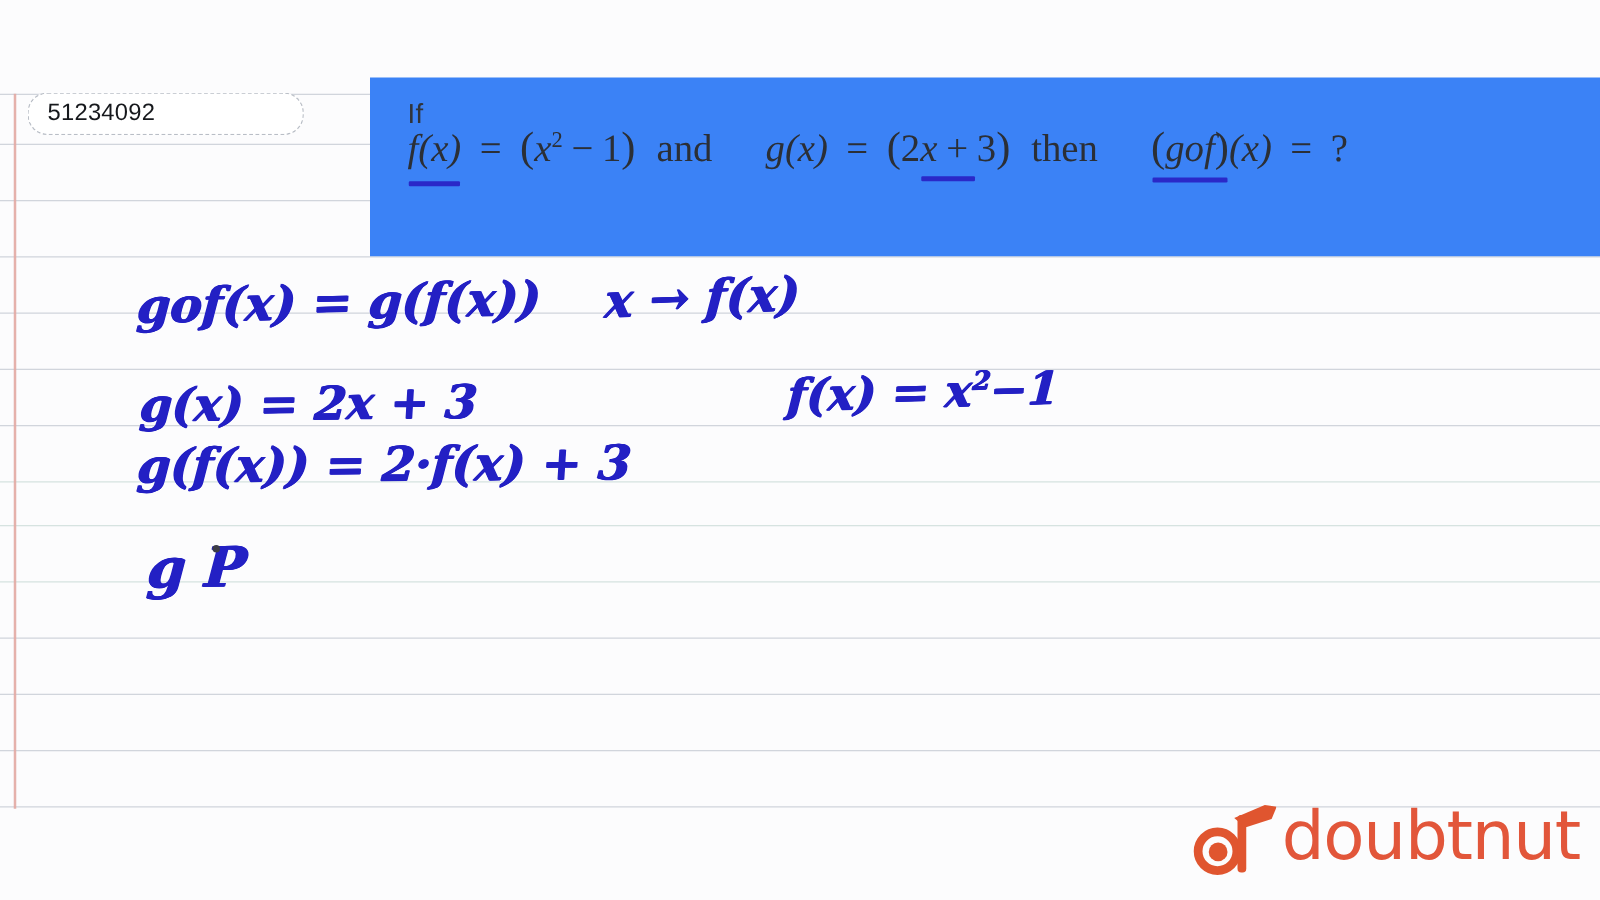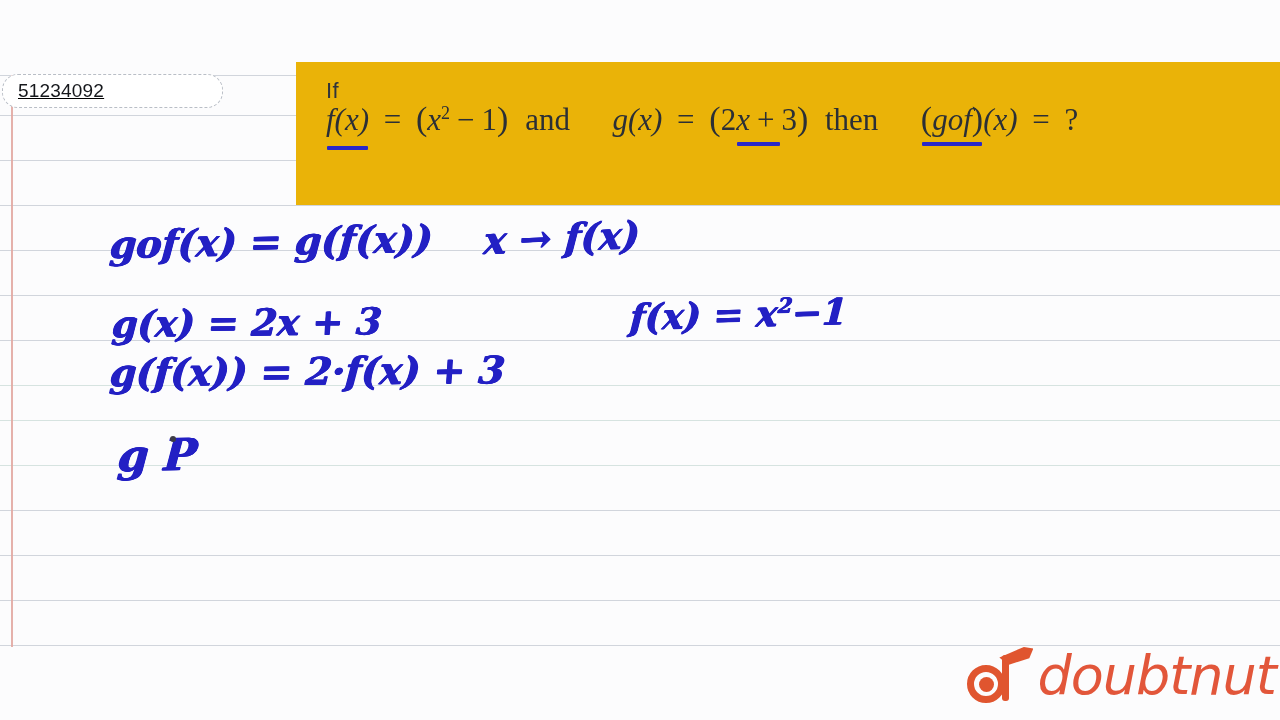--- a/index.html
+++ b/index.html
@@ -43,21 +43,21 @@
     opacity: .9;
   }
 
   
   .q-card {
     position: absolute;
     left: 296px;
     top: 62px;
     width: 984px;
     height: 143px;
-    background: #eab308;
+    background: #3b82f6;
   }
   .q-if {
     position: absolute;
     left: 30px;
     top: 16px;
     font-family: "Liberation Sans", sans-serif;
     font-size: 22px;
     color: #30343b;
     letter-spacing: .3px;
   }
@@ -92,32 +92,31 @@
     bottom: -12px;
     height: 4px;
     background: #2a28c8;
     border-radius: 1px;
   }
   .ul-blue.tight::after { bottom: -8px; }
 
   
   .id-chip {
     position: absolute;
-    left: 2px;
+    left: 22px;
     top: 74px;
     width: 221px;
     height: 34px;
     box-sizing: border-box;
     border: 1px dashed #b9bec6;
     border-radius: 16px;
     background: #ffffff;
     display: flex;
     align-items: center;
     padding-left: 15px;
-    text-decoration: underline;
   }
   .id-chip span {
     font-family: "Liberation Sans", sans-serif;
     font-size: 19px;
     color: #16181c;
     letter-spacing: .2px;
   }
 
   
   .ink {
@@ -145,26 +144,25 @@
     top: 436px;
     width: 6px;
     height: 6px;
     border-radius: 50%;
     background: #3c3c46;
   }
 
   
   .logo {
     position: absolute;
-    right: 4px;
+    right: 16px;
     bottom: 10px;
     height: 68px;
     display: flex;
-    align-items: center;
-    font-style: italic;
+    align-items: flex-start;
   }
   .logo-mark {
     position: relative;
     width: 66px;
     height: 62px;
     margin-right: 6px;
   }
   .logo-ring {
     position: absolute;
     left: 2px; top: 20px;

